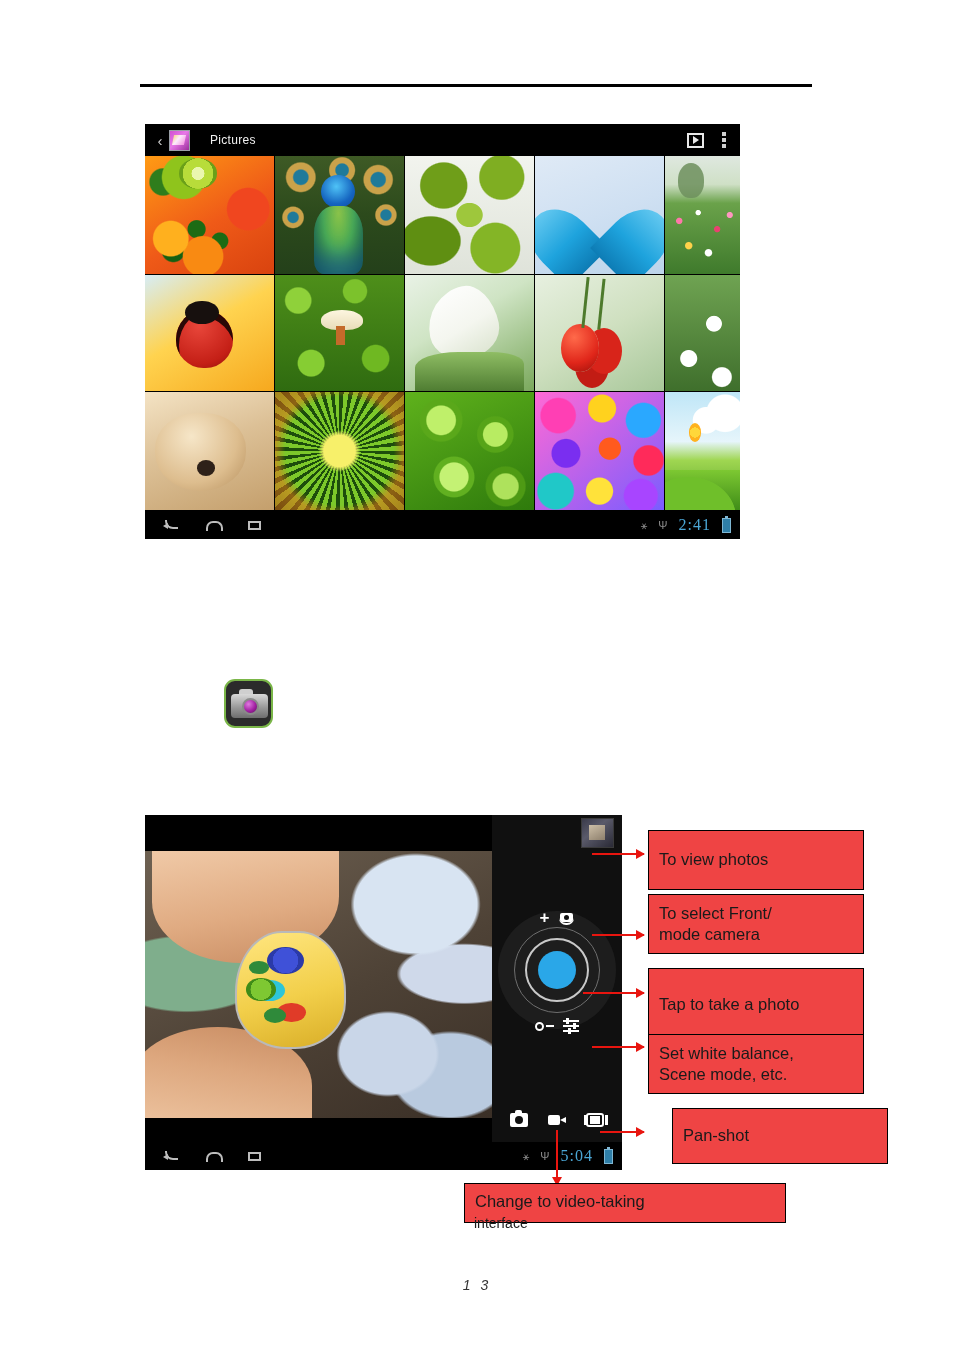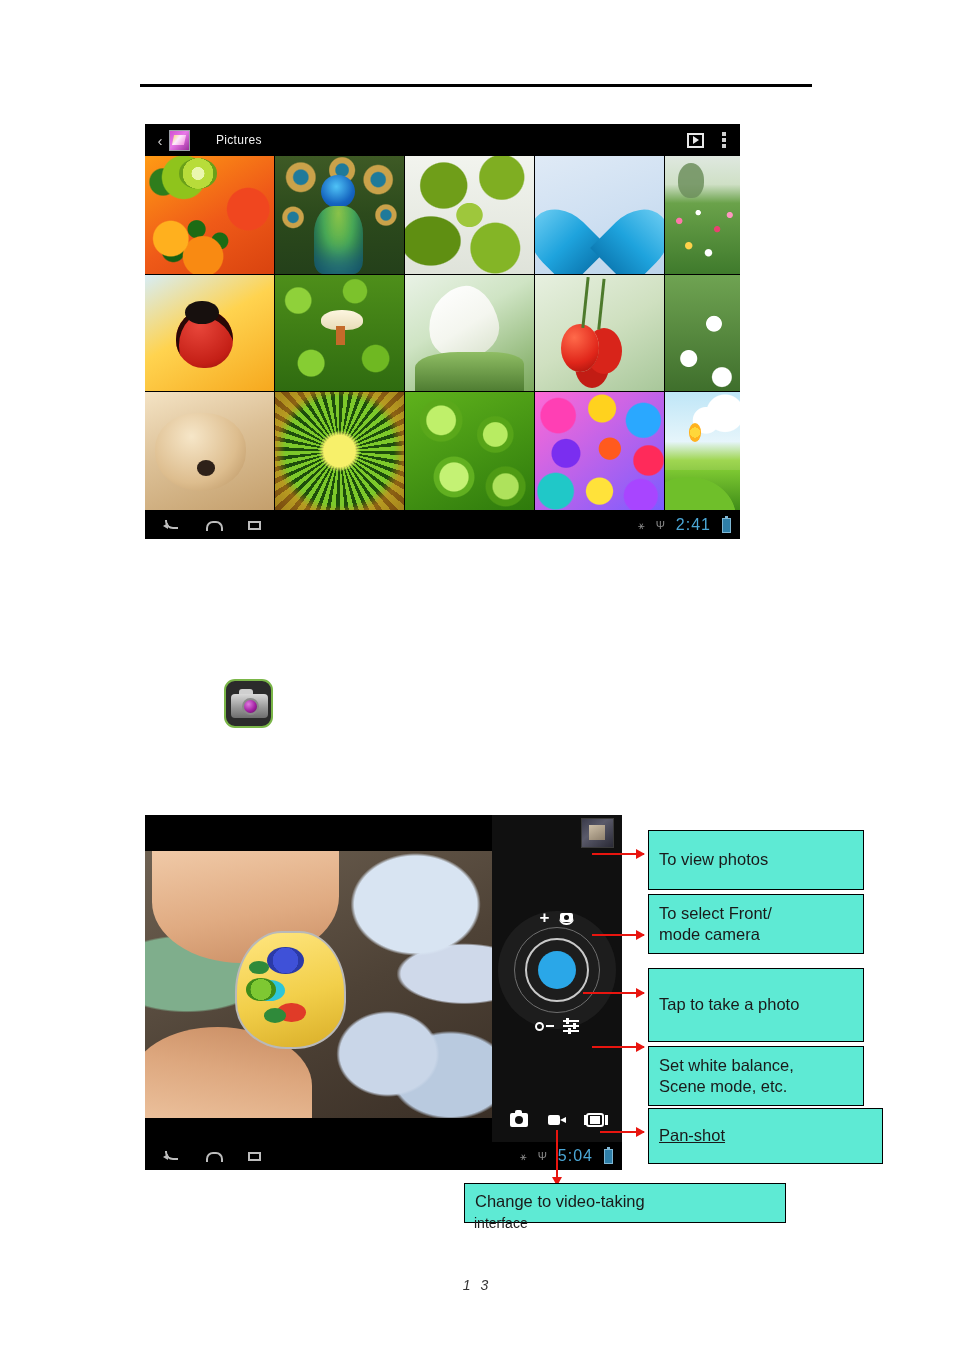--- a/index.html
+++ b/index.html
@@ -64,21 +64,21 @@
     position: absolute;
     left: 3px; top: 4px;
     width: 12px; height: 10px;
     background: linear-gradient(120deg, #ffe680 0%, #ffffff 40%, #ff9ce8 100%);
     transform: skewX(-12deg);
     opacity: .85;
   }
   .ab-title {
     color: #f1f1f1;
     font-size: 12px;
-    margin-left: 26px;
+    margin-left: 20px;
     letter-spacing: .3px;
   }
   .ab-right {
     margin-left: auto;
     display: flex;
     align-items: center;
     gap: 18px;
     padding-right: 6px;
   }
   .ab-slideshow {
@@ -161,21 +161,21 @@
     box-sizing: border-box;
   }
   .status-right {
     margin-left: auto;
     display: flex; align-items: center; gap: 11px;
     padding-right: 9px;
   }
   .st-ic { color: #8a8a8a; font-size: 11px; line-height: 1; }
   .st-time {
     color: #4ba7d6;
-    font-family: Liberation Sans, sans-serif;
+    font-family: Liberation Serif, serif;
     font-size: 16px;
     letter-spacing: 1px;
   }
   .st-batt {
     width: 7px; height: 13px;
     border: 1px solid #7fb7d4;
     background: #2f7fa8;
     position: relative;
   }
   .st-batt::before {
@@ -382,21 +382,21 @@
     left: 0; bottom: 0;
     width: 477px; height: 28px;
     background: #000;
     display: flex; align-items: center;
   }
 
   
   .callout {
     position: absolute;
     border: 1px solid #000;
-    background: #5eead4;
+    background: #ef4444;
     box-sizing: border-box;
     display: flex;
     flex-direction: column;
     justify-content: center;
     padding: 4px 10px;
     font-size: 16.5px;
     color: #1a1a1a;
     line-height: 1.28;
   }
   .callout span { display: block; white-space: pre; }
@@ -925,26 +925,26 @@
 
 <div class="callout" style="left:648px; top:894px; width:216px; height:60px;">
   <span>To select Front/</span>
   <span>mode camera</span>
 </div>
 
 <div class="callout" style="left:648px; top:968px; width:216px; height:74px;">
   <span>Tap to take a photo</span>
 </div>
 
-<div class="callout" style="left:648px; top:1034px; width:216px; height:60px;margin-top:12px;">
+<div class="callout" style="left:648px; top:1034px; width:216px; height:60px;">
   <span>Set white balance,</span>
   <span>Scene mode, etc.</span>
 </div>
 
-<div class="callout" style="left:648px; top:1108px; width:235px; height:56px;text-decoration:underline;">
+<div class="callout" style="left:672px; top:1108px; width:216px; height:56px;">
   <span>Pan-shot</span>
 </div>
 
 <div class="callout" style="left:464px; top:1183px; width:322px; height:40px; justify-content:flex-start; padding-top:7px;">
   <span>Change to video-taking</span>
 </div>
 <div class="overflow-text" style="left:474px; top:1215px;">interface</div>
 
 <div class="page-number">1 3</div>
 

